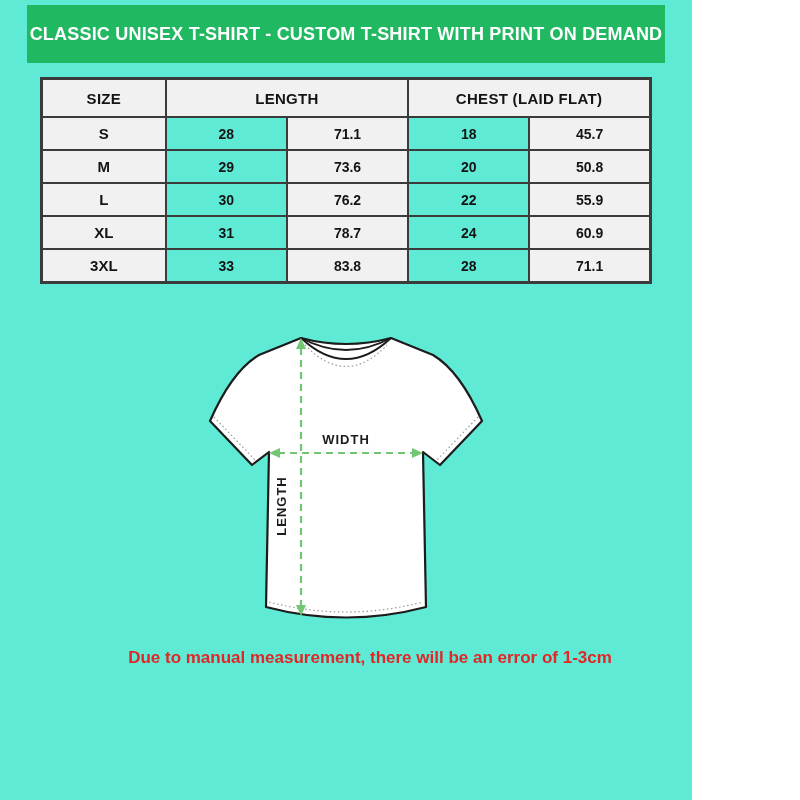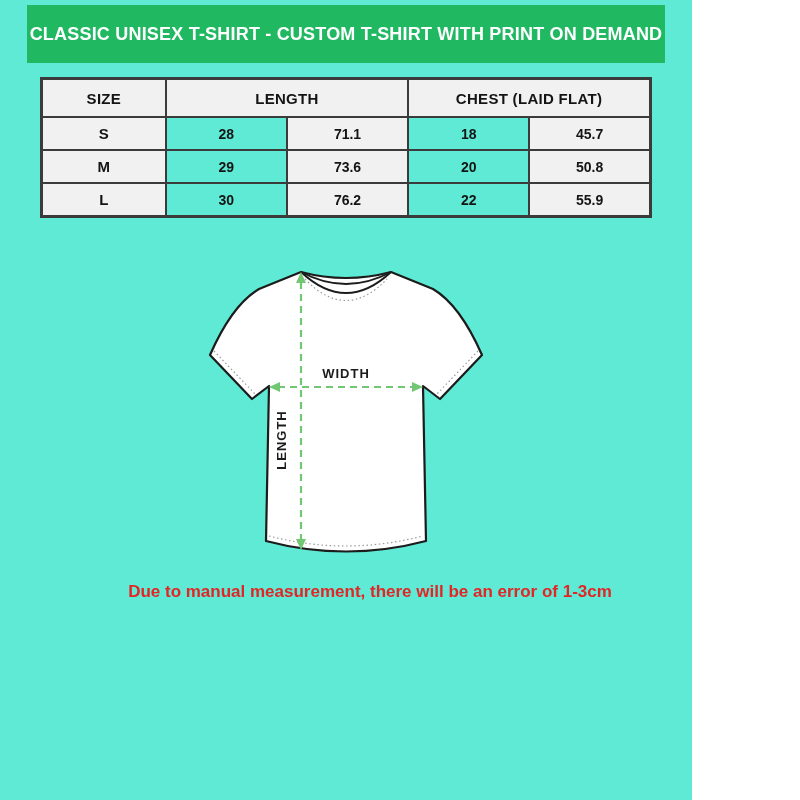--- a/index.html
+++ b/index.html
@@ -149,20 +149,34 @@
           <td>20</td>
           <td>50.8</td>
         </tr>
         <tr>
           <td>L</td>
           <td>30</td>
           <td>76.2</td>
           <td>22</td>
           <td>55.9</td>
         </tr>
+        <tr>
+          <td>XL</td>
+          <td>31</td>
+          <td>78.7</td>
+          <td>24</td>
+          <td>60.9</td>
+        </tr>
+        <tr>
+          <td>3XL</td>
+          <td>33</td>
+          <td>83.8</td>
+          <td>28</td>
+          <td>71.1</td>
+        </tr>
       </tbody>
   </table>
 
   <figure class="shirt-figure" style="margin:44px auto 0 auto;">
     <svg width="300" height="302" viewBox="0 0 300 302">
 
       <path class="shirt-outline" d="M105,10 L63,27 Q36,43 14,93 L56,137 L73,124 L70,279 Q150,300 230,279 L227,124 L244,137 L286,93 Q264,43 237,27 L195,10 Q150,22 105,10 Z"></path>
 
       <path class="collar-line" d="M105,10 Q150,34 195,10"></path>
       <path class="collar-line" d="M105,10 Q150,52 195,10"></path>

